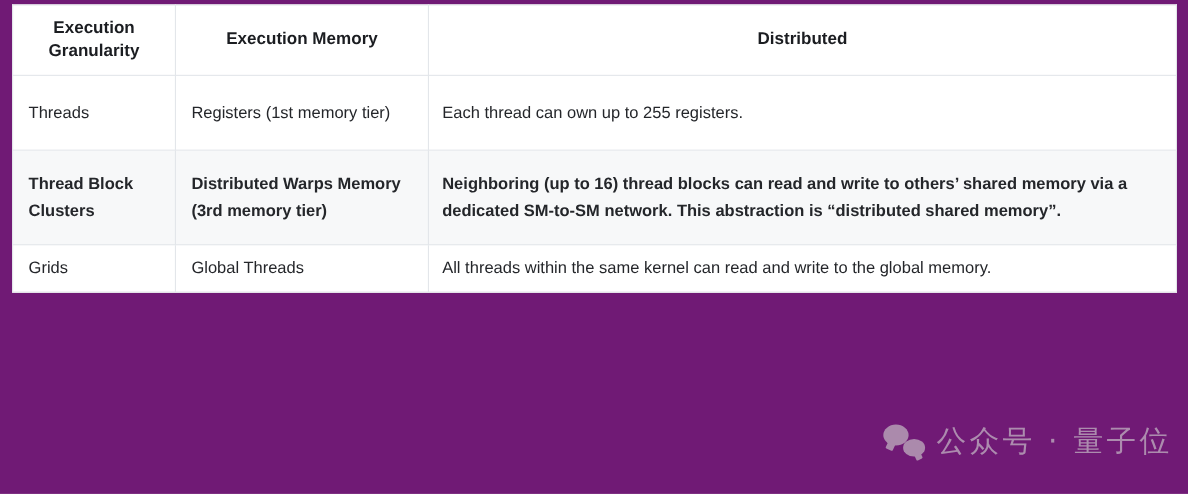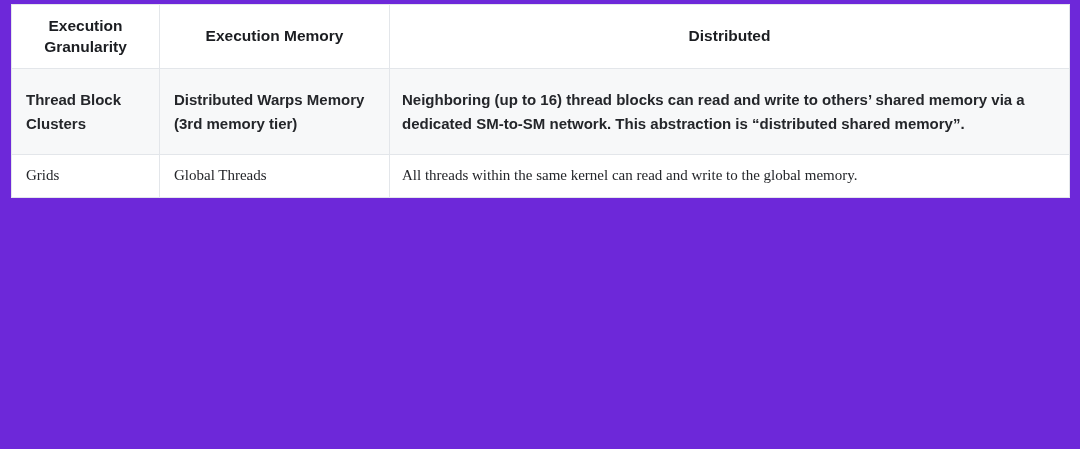--- a/index.html
+++ b/index.html
@@ -12,21 +12,21 @@
     height: 449px;
     overflow: hidden;
     font-family: "Liberation Sans", "DejaVu Sans", sans-serif;
     position: relative;
   }
 
   #page {
     position: relative;
     width: 1080px;
     height: 449px;
-    background: #6d28d9;
+    background: #701a75;
   }
 
   
   .clipped-line {
     position: absolute;
     top: -13px;
     left: 12px;
     width: 1056px;
     height: 16px;
     font-size: 15px;
@@ -80,21 +80,21 @@
   }
 
   td.col-gran { padding-left: 14px; }
   td.col-mem  { padding-left: 14px; }
   td.col-desc { padding-left: 12px; padding-right: 14px; }
 
   tr.r-threads   td { height: 68px; }
   tr.r-warps     td { height: 89px; }
   tr.r-blocks    td { height: 89px; }
   tr.r-clusters  td { height: 86px; font-weight: bold; }
-  tr.r-grids     td { height: 43px; font-family: Liberation Serif, serif; }
+  tr.r-grids     td { height: 43px; }
 
   
   .watermark {
     position: absolute;
     right: 14px;
     top: 386px;
     display: flex;
     align-items: center;
     gap: 10px;
     pointer-events: none;
@@ -161,27 +161,39 @@
       <col class="c-desc">
     </colgroup>
     <thead>
       <tr>
         <th>Execution Granularity</th>
         <th>Execution Memory</th>
         <th>Distributed</th>
       </tr>
     </thead>
     <tbody>
+      <tr class="r-threads">
+        <td class="col-gran">Threads</td>
+        <td class="col-mem">Registers (1st memory tier)</td>
+        <td class="col-desc">Each thread can own up to 255 registers.</td>
+      </tr>
       <tr class="r-clusters striped">
         <td class="col-gran">Thread Block Clusters</td>
         <td class="col-mem">Distributed Warps Memory (3rd memory tier)</td>
         <td class="col-desc">Neighboring (up to 16) thread blocks can read and write to others’ shared memory via a dedicated SM-to-SM network. This abstraction is “distributed shared memory”.</td>
       </tr>
       <tr class="r-grids">
         <td class="col-gran">Grids</td>
         <td class="col-mem">Global Threads</td>
         <td class="col-desc">All threads within the same kernel can read and write to the global memory.</td>
       </tr>
     </tbody>
   </table>
 
+  <div class="watermark">
+    <span class="wm-logo">
+      <span class="b1"></span>
+      <span class="b2"></span>
+    </span>
+    <span class="wm-text">公众号 · 量子位</span>
+  </div>
 
 </div>
 
 </body></html>

